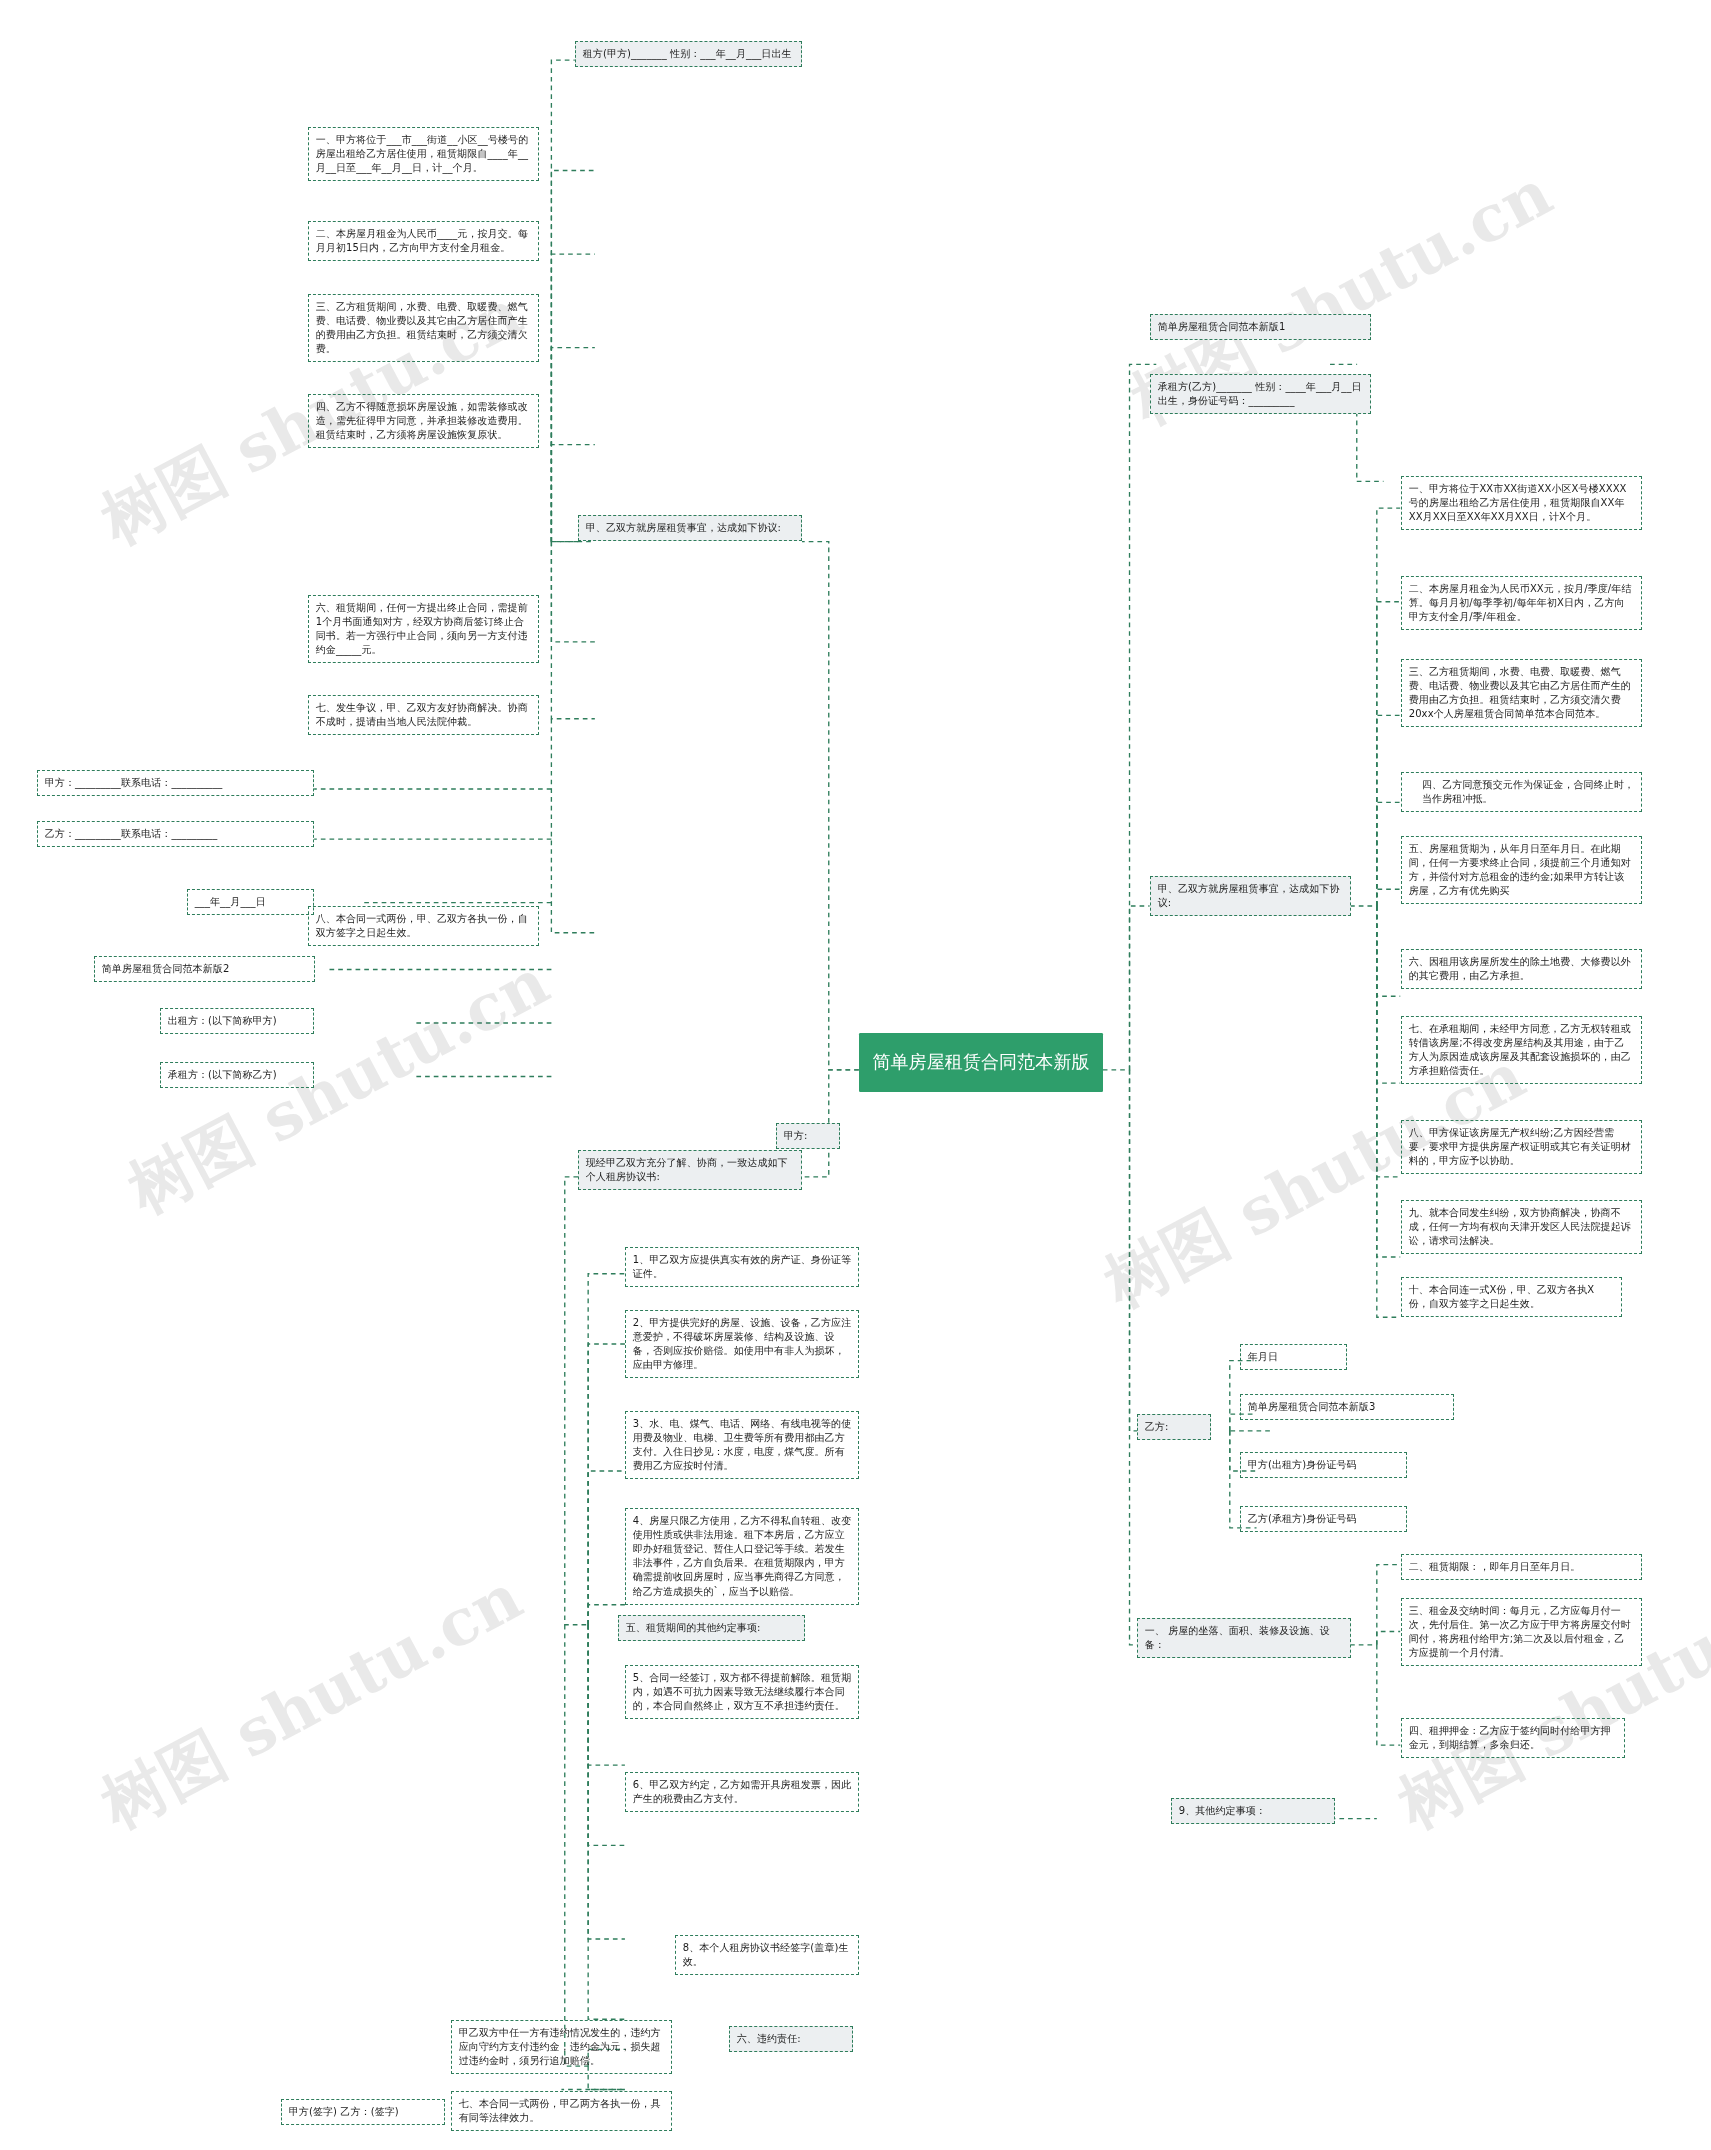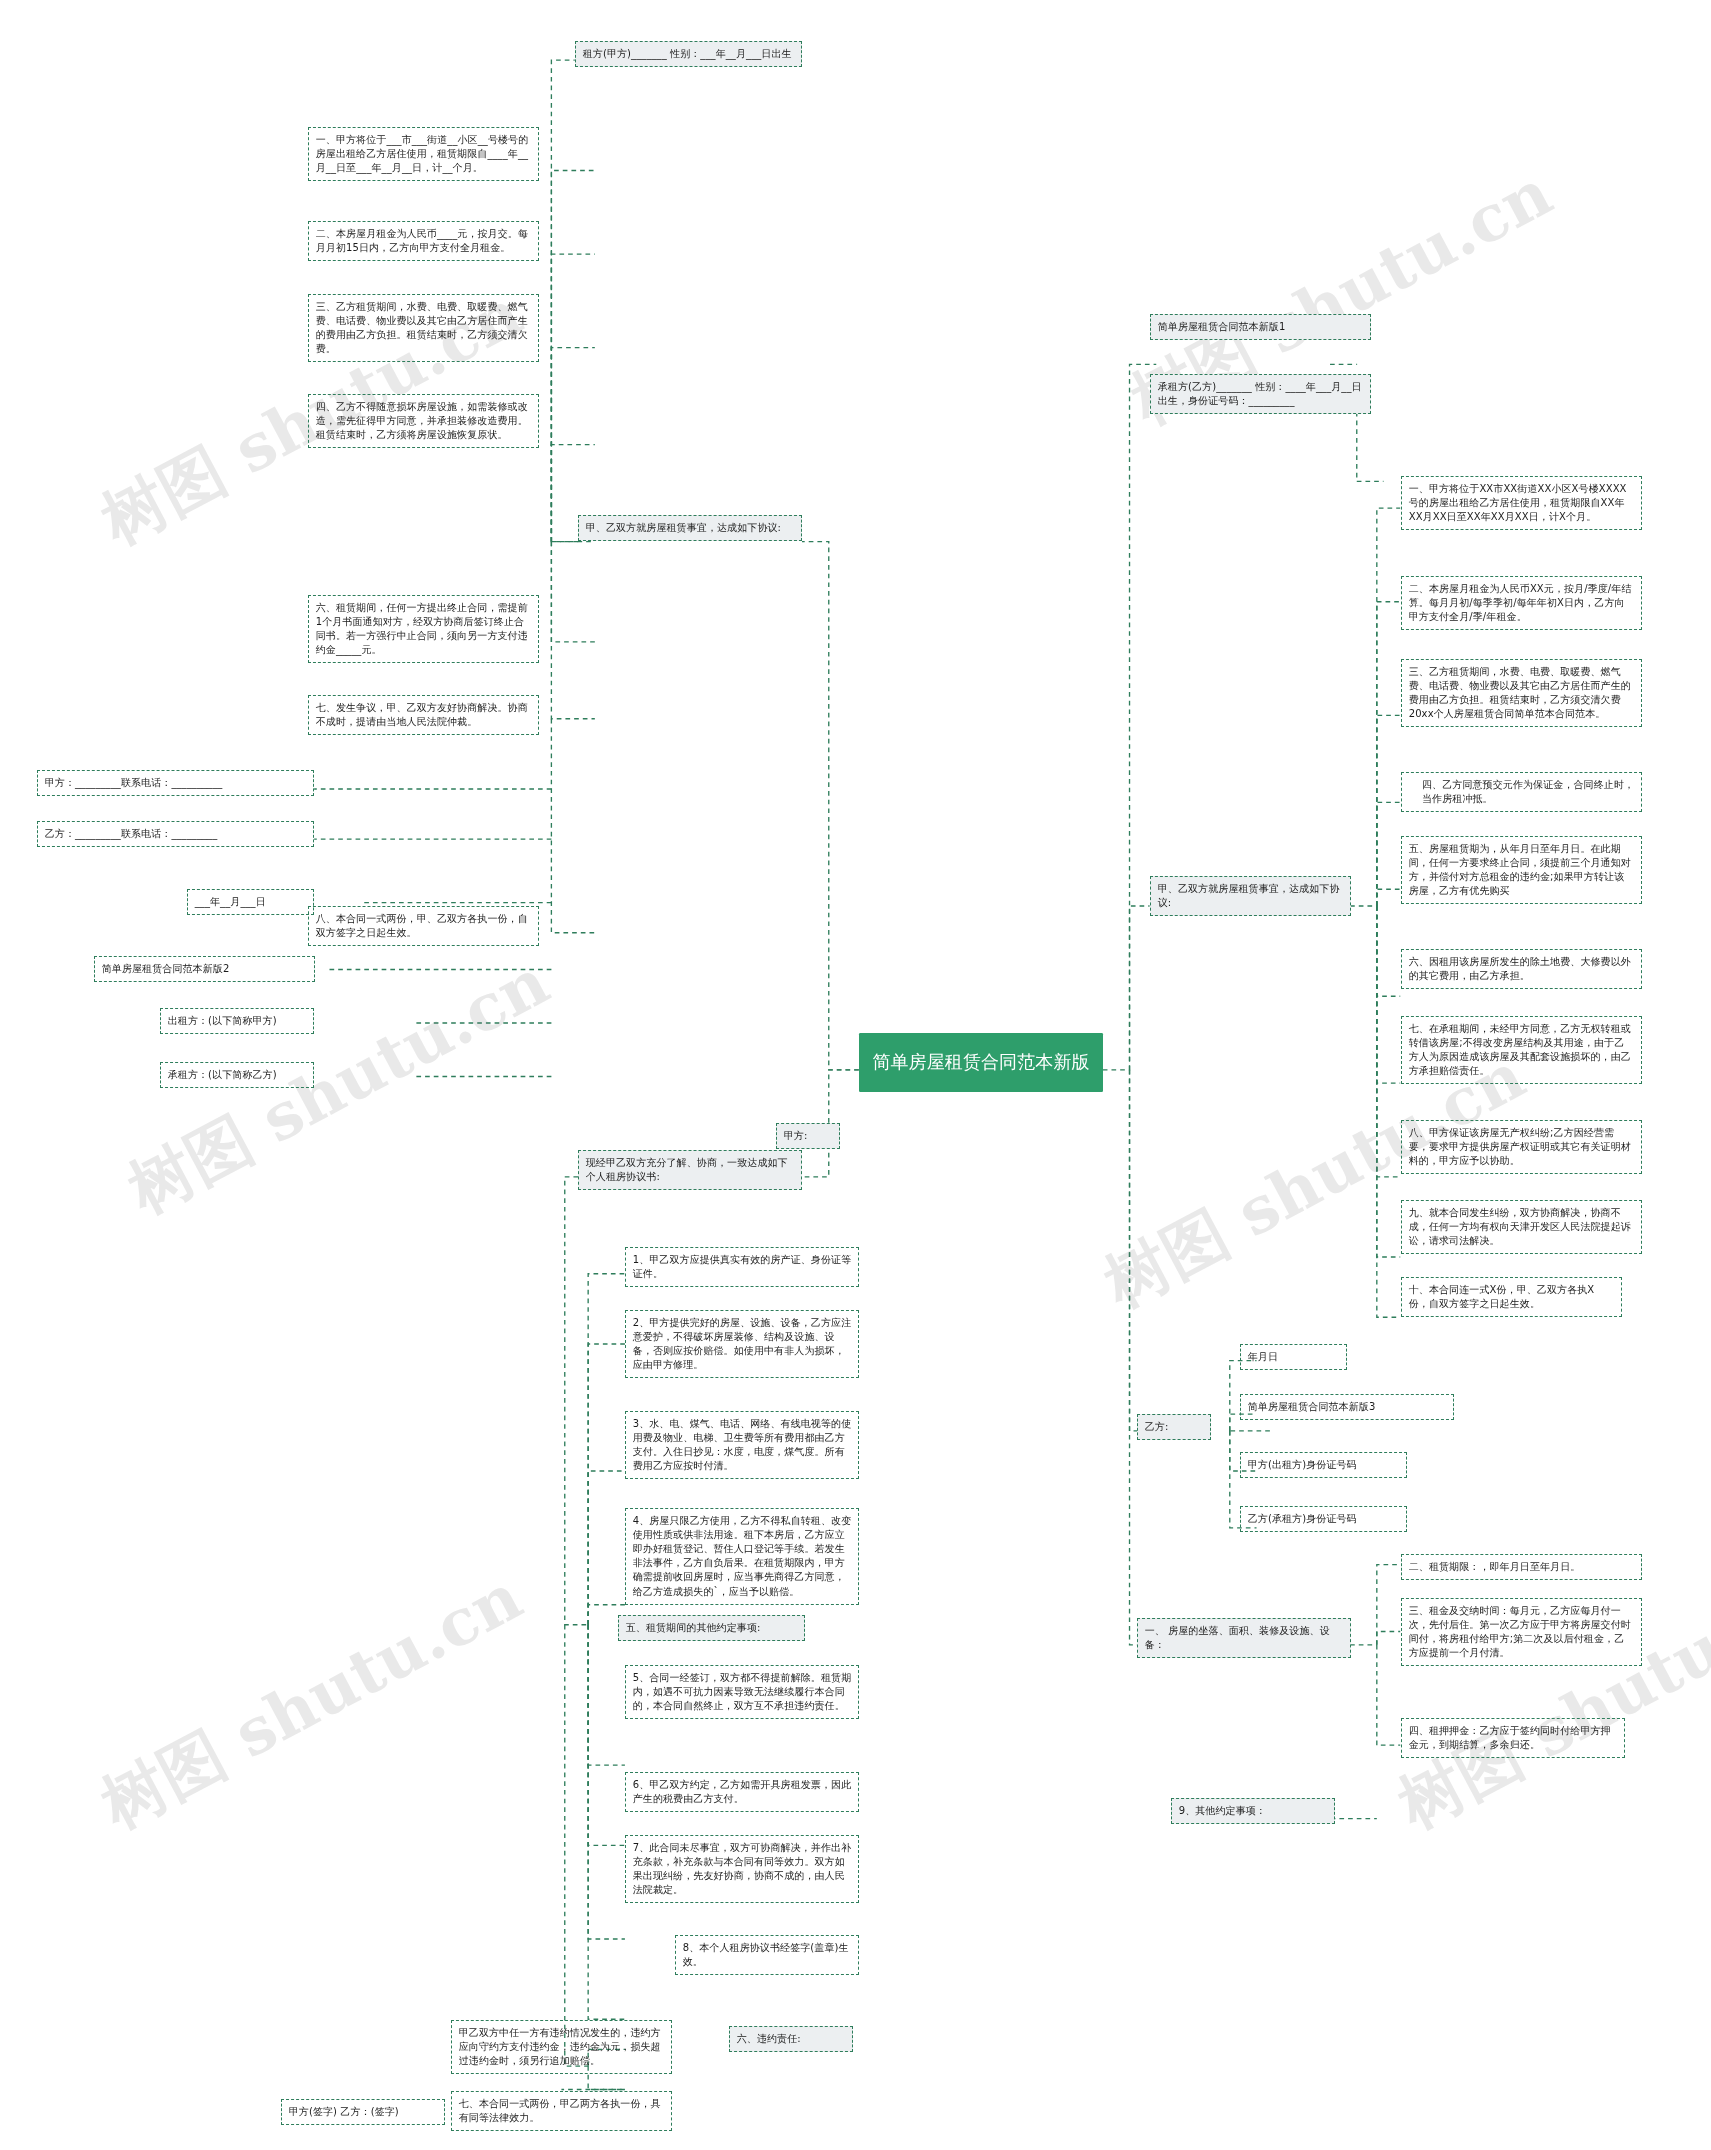--- a/index.html
+++ b/index.html
@@ -121,21 +121,20 @@
 
   <div class="node fill" style="left:578px;top:1150px;width:224px;">现经甲乙双方充分了解、协商，一致达成如下个人租房协议书:</div>
   <div class="node fill" style="left:776px;top:1123px;width:64px;">甲方:</div>
 
   <div class="node" style="left:625px;top:1247px;width:234px;">1、甲乙双方应提供真实有效的房产证、身份证等证件。</div>
   <div class="node" style="left:625px;top:1310px;width:234px;">2、甲方提供完好的房屋、设施、设备，乙方应注意爱护，不得破坏房屋装修、结构及设施、设备，否则应按价赔偿。如使用中有非人为损坏，应由甲方修理。</div>
   <div class="node" style="left:625px;top:1411px;width:234px;">3、水、电、煤气、电话、网络、有线电视等的使用费及物业、电梯、卫生费等所有费用都由乙方支付。入住日抄见：水度，电度，煤气度。所有费用乙方应按时付清。</div>
   <div class="node" style="left:625px;top:1508px;width:234px;">4、房屋只限乙方使用，乙方不得私自转租、改变使用性质或供非法用途。租下本房后，乙方应立即办好租赁登记、暂住人口登记等手续。若发生非法事件，乙方自负后果。在租赁期限内，甲方确需提前收回房屋时，应当事先商得乙方同意，给乙方造成损失的`，应当予以赔偿。</div>
   <div class="node" style="left:625px;top:1665px;width:234px;">5、合同一经签订，双方都不得提前解除。租赁期内，如遇不可抗力因素导致无法继续履行本合同的，本合同自然终止，双方互不承担违约责任。</div>
   <div class="node" style="left:625px;top:1772px;width:234px;">6、甲乙双方约定，乙方如需开具房租发票，因此产生的税费由乙方支付。</div>
-  <div class="node" style="left:625px;top:1835px;width:234px;">7、此合同未尽事宜，双方可协商解决，并作出补充条款，补充条款与本合同有同等效力。双方如果出现纠纷，先友好协商，协商不成的，由人民法院裁定。</div>
   <div class="node" style="left:675px;top:1935px;width:184px;">8、本个人租房协议书经签字(盖章)生效。</div>
 
   <div class="node fill" style="left:618px;top:1615px;width:187px;">五、租赁期间的其他约定事项:</div>
 
   <div class="node" style="left:451px;top:2020px;width:221px;">甲乙双方中任一方有违约情况发生的，违约方应向守约方支付违约金，违约金为元，损失超过违约金时，须另行追加赔偿。</div>
   <div class="node fill" style="left:729px;top:2026px;width:124px;">六、违约责任:</div>
   <div class="node" style="left:451px;top:2091px;width:221px;">七、本合同一式两份，甲乙两方各执一份，具有同等法律效力。</div>
   <div class="node" style="left:281px;top:2099px;width:164px;">甲方(签字) 乙方：(签字)</div>
 
   <div class="node fill" style="left:1150px;top:314px;width:221px;">简单房屋租赁合同范本新版1</div>

